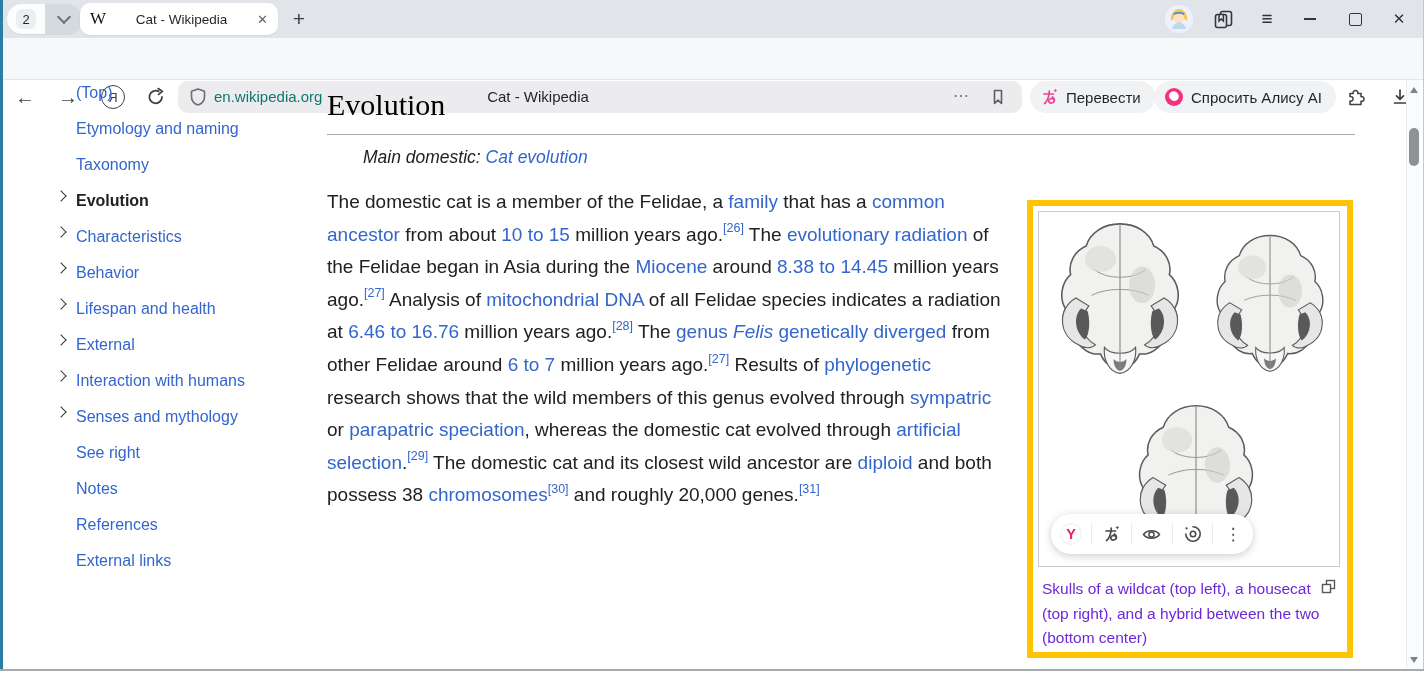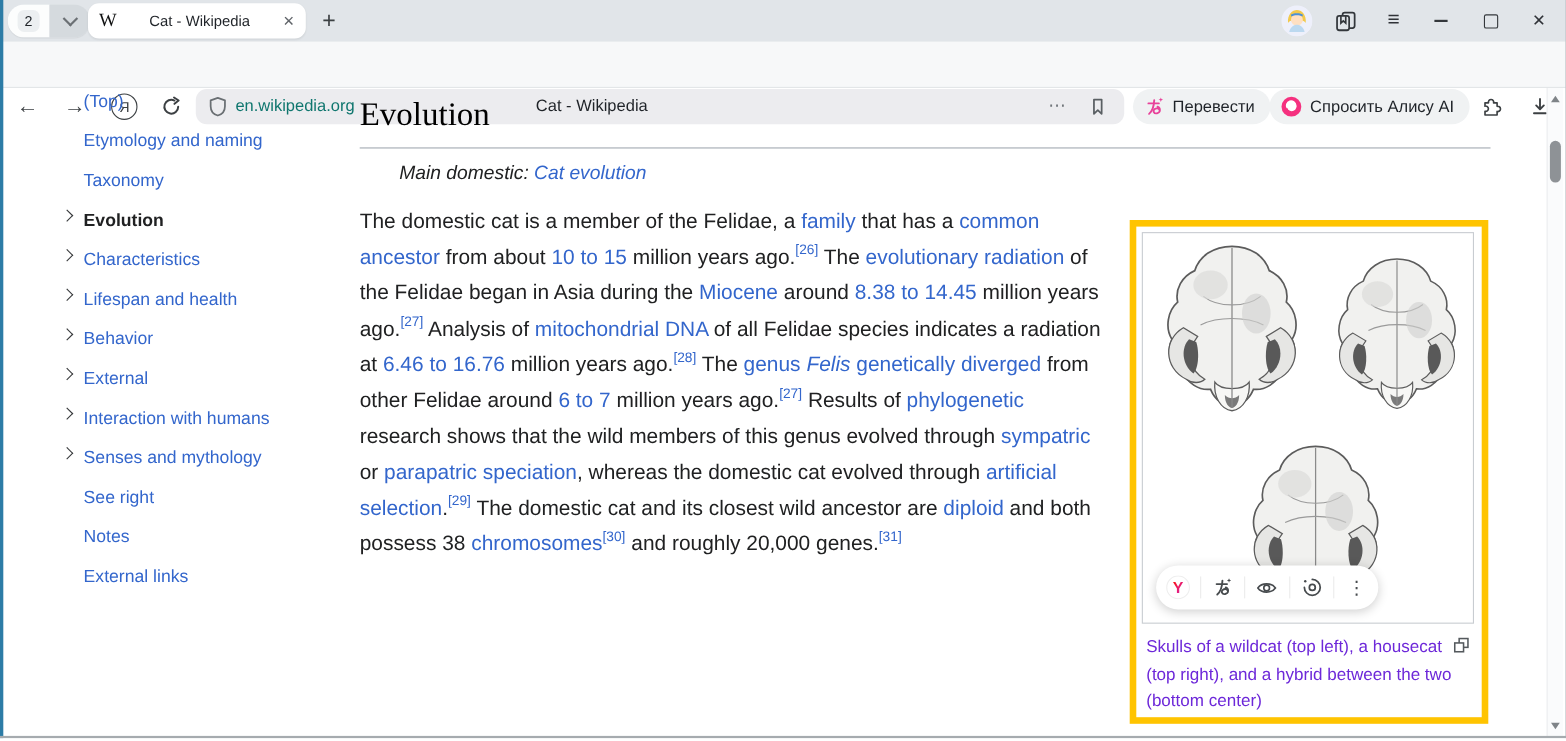--- a/index.html
+++ b/index.html
@@ -231,32 +231,32 @@
     <div class="toc-item">
       <span class="toc-chev">
         <i></i>
       </span>
       <span class="toc-label">Characteristics</span>
     </div>
     <div class="toc-item">
       <span class="toc-chev">
         <i></i>
       </span>
+      <span class="toc-label">Behavior</span>
+    </div>
+    <div class="toc-item">
+      <span class="toc-chev">
+        <i></i>
+      </span>
       <span class="toc-label">Lifespan and health</span>
     </div>
     <div class="toc-item">
       <span class="toc-chev">
         <i></i>
       </span>
-      <span class="toc-label">Behavior</span>
-    </div>
-    <div class="toc-item">
-      <span class="toc-chev">
-        <i></i>
-      </span>
       <span class="toc-label">External</span>
     </div>
     <div class="toc-item">
       <span class="toc-chev">
         <i></i>
       </span>
       <span class="toc-label">Interaction with humans</span>
     </div>
     <div class="toc-item">
       <span class="toc-chev">
@@ -264,20 +264,24 @@
       </span>
       <span class="toc-label">Senses and mythology</span>
     </div>
     <div class="toc-item">
       <span class="toc-chev"></span>
       <span class="toc-label">See right</span>
     </div>
     <div class="toc-item">
       <span class="toc-chev"></span>
       <span class="toc-label">Notes</span>
+    </div>
+    <div class="toc-item">
+      <span class="toc-chev"></span>
+      <span class="toc-label">References</span>
     </div>
     <div class="toc-item">
       <span class="toc-chev"></span>
       <span class="toc-label">External links</span>
     </div>
   </nav>
 
 <main class="abs" id="article">
   <h2>Evolution</h2>
   <div id="hatnote">

